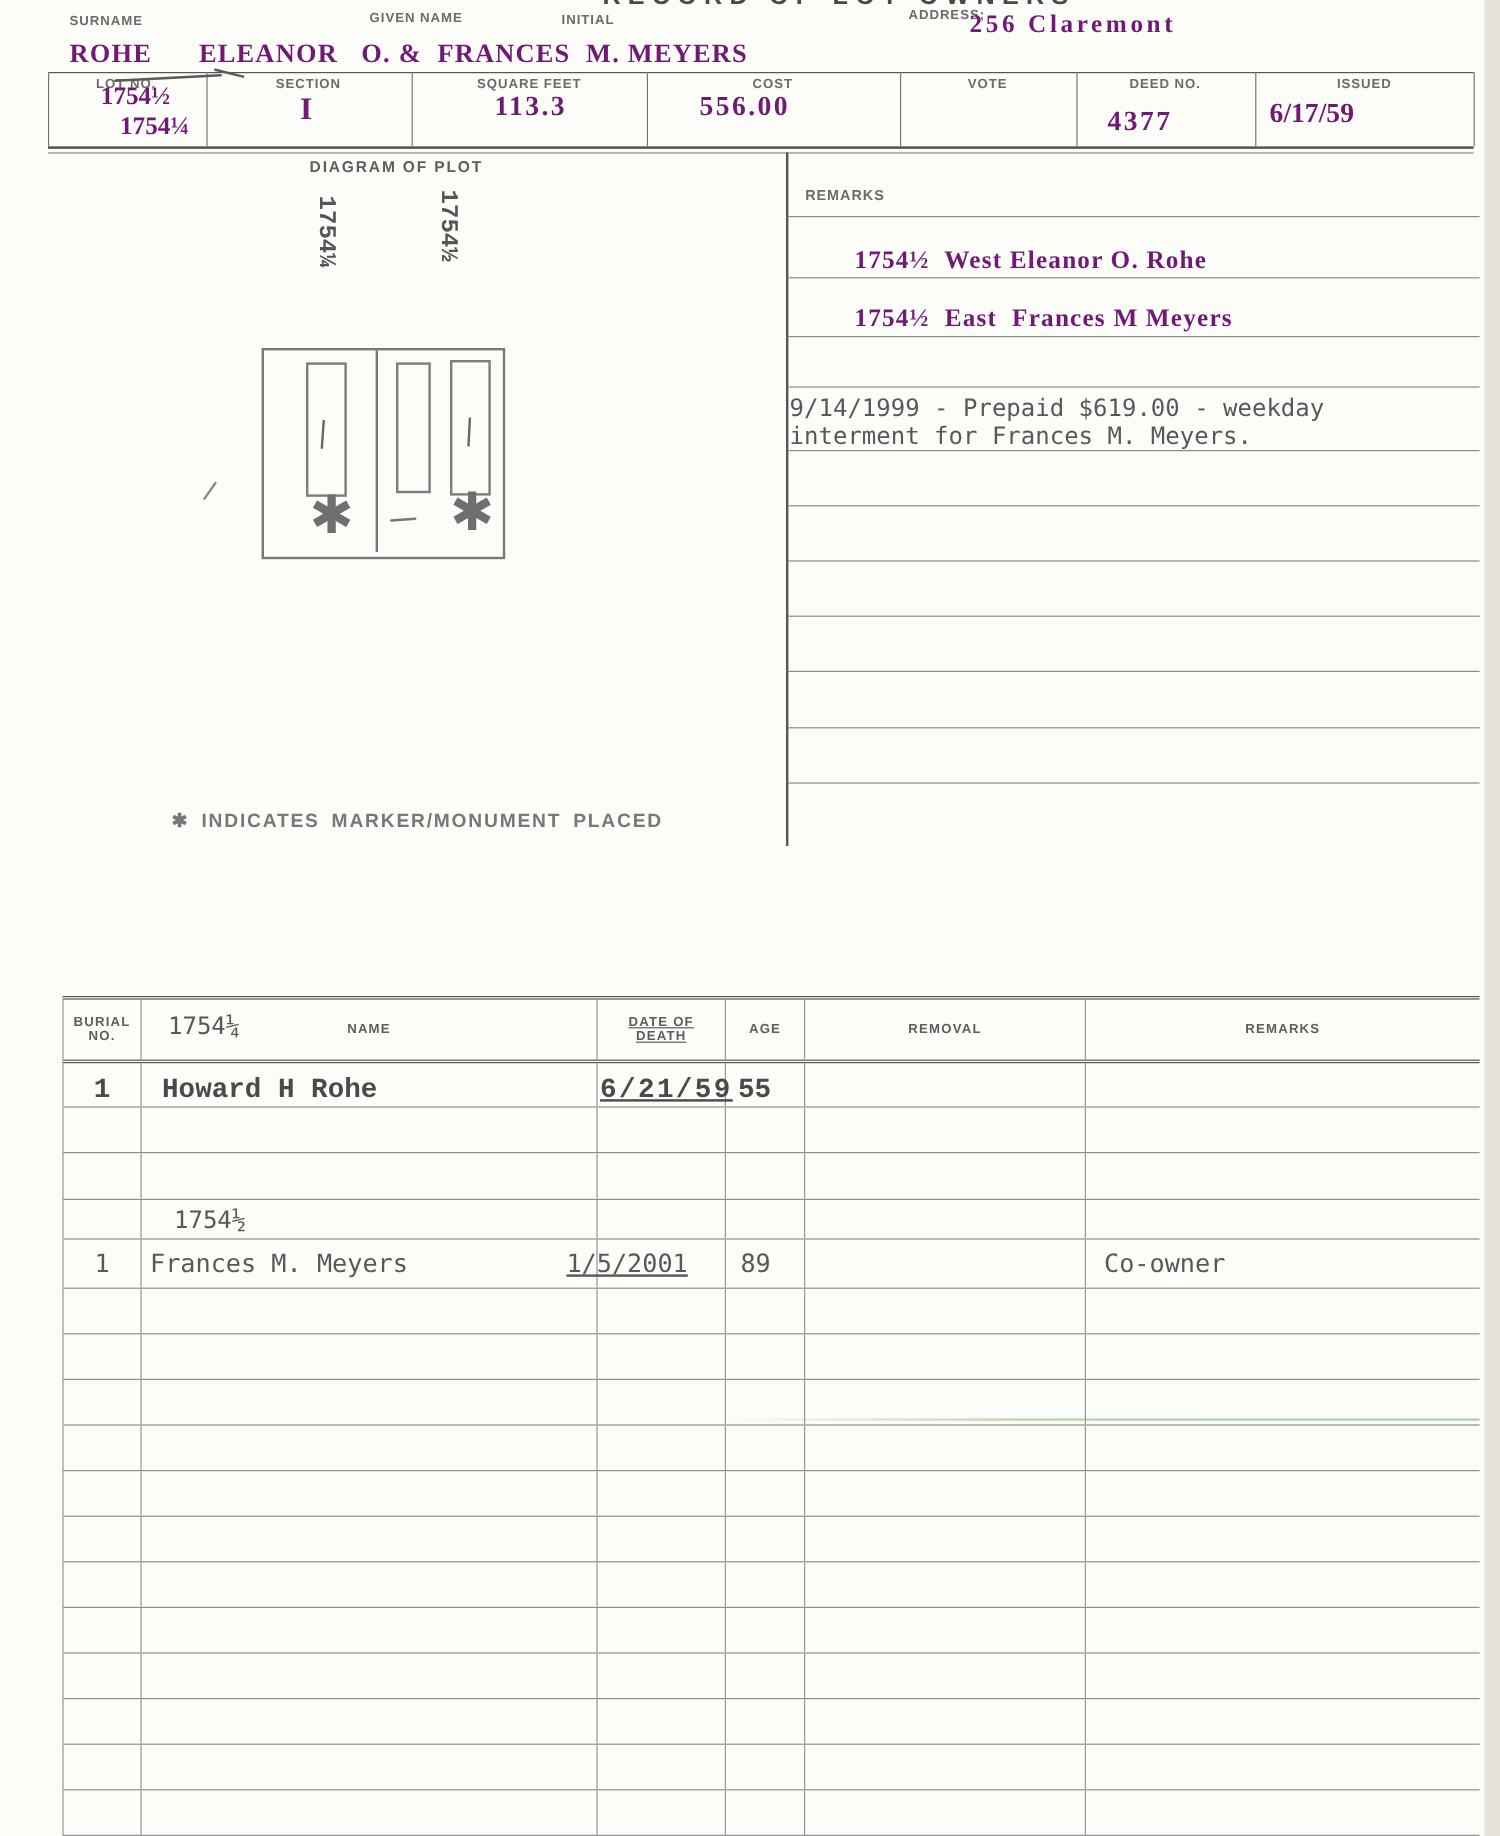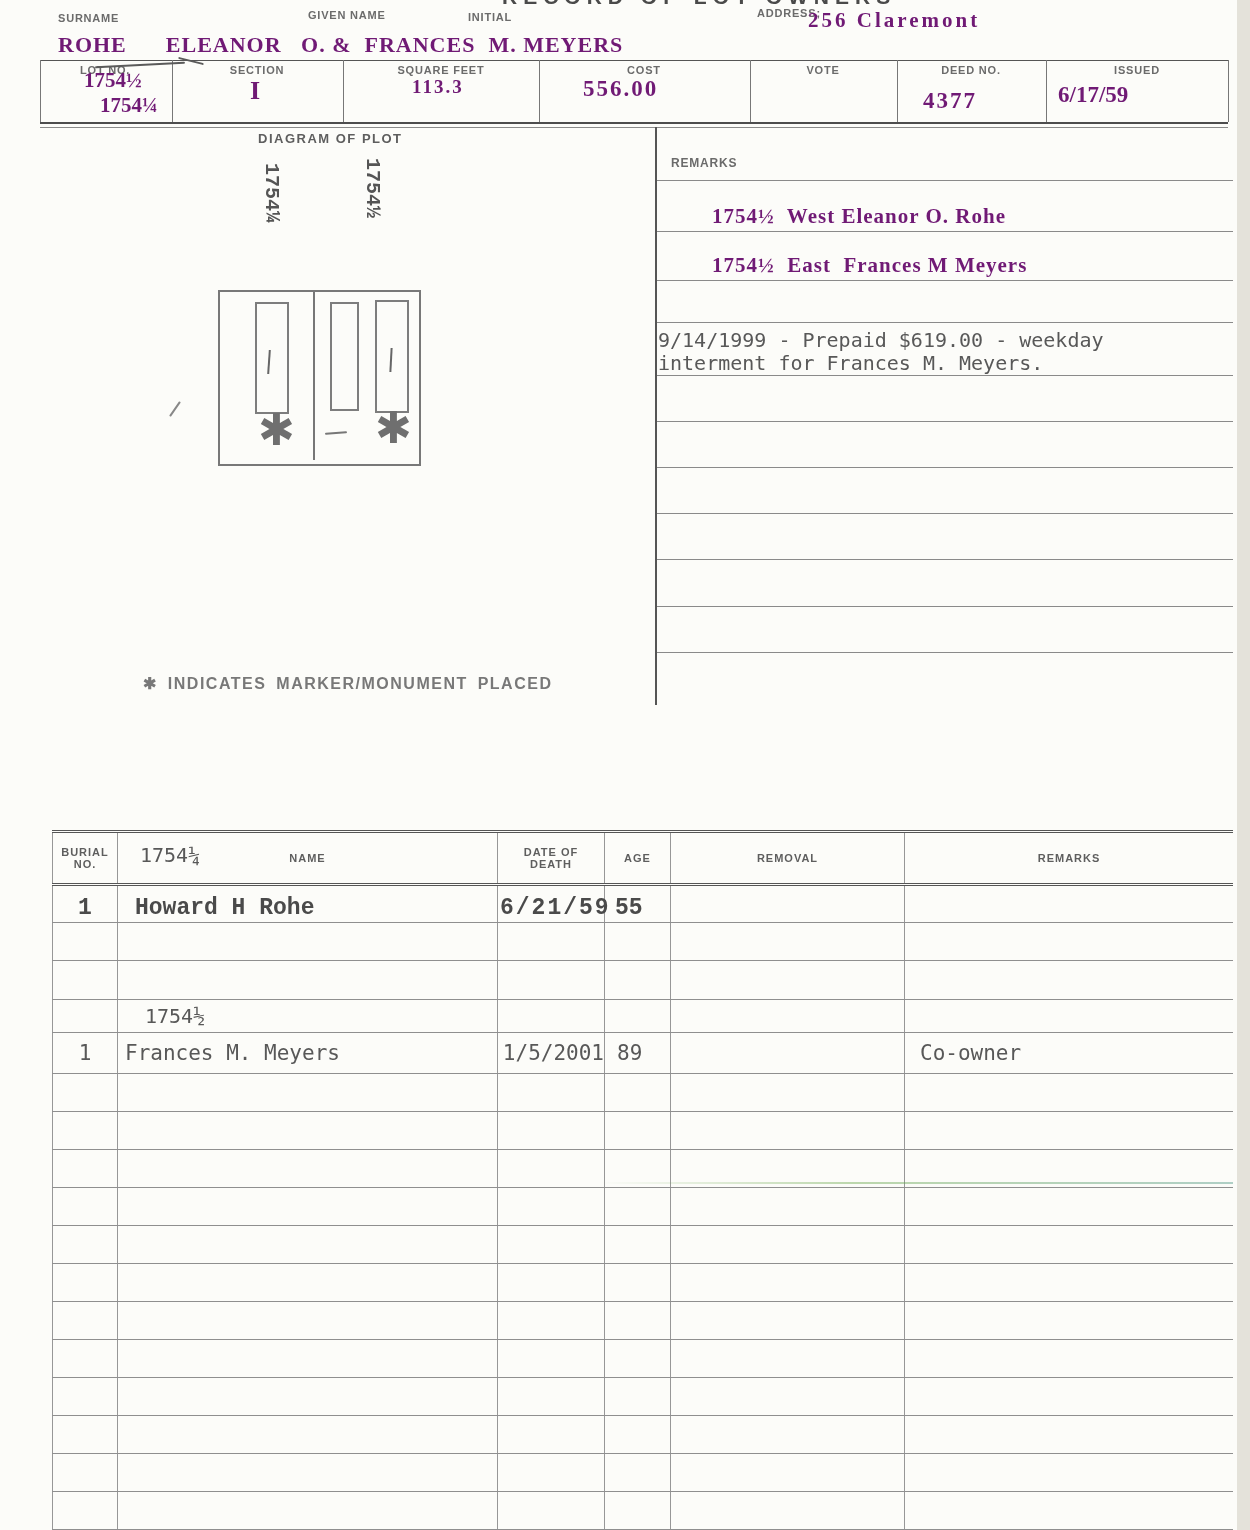--- a/index.html
+++ b/index.html
@@ -47,35 +47,35 @@
   #bt-header{
     position:absolute; left:52px; top:830px; width:1181px; height:56px;
     border-top:3px double #555; border-bottom:3px double #555;
     display:flex; box-sizing:border-box; background:#fcfcf9;
   }
   #bt-body{position:absolute; left:52px; top:886px; width:1181px;}
   .t-row{display:flex; border-bottom:1px solid #8f8f8f; box-sizing:border-box;}
   .t-cell{box-sizing:border-box; border-right:1px solid #979797; overflow:hidden;
     position:relative;}
   .t-cell.c0{border-left:1px solid #979797; text-align:center;}
-  .c0{width:66px;} .c1{width:380px;} .c2{width:107px;} .c3{width:66px;}
+  .c0{width:66px;} .c1{width:380px;} .c2{width:107px;text-decoration:underline;} .c3{width:66px;}
   .c4{width:234px;} .c5{width:328px;}
   .h-cell{display:flex; flex-direction:column; align-items:center; justify-content:center;
     font:bold 11px "Liberation Sans",sans-serif; color:#5e5e5e; letter-spacing:1px;}
   .s-typewriter .t-cell{
     font-family:"Liberation Mono",monospace; font-weight:bold; color:#4a4a4a;
     font-size:23px; padding-top:9px; white-space:nowrap;}
   .s-typewriter .c2{overflow:visible; letter-spacing:2px; padding-left:2px; z-index:2;}
   .s-typewriter .c1{padding-left:17px;}
   .s-typewriter .c3{padding-left:10px; text-align:left;}
   .s-modern .t-cell{
     font-family:"DejaVu Sans Mono",monospace; color:#585858; font-size:21px;
     padding-top:8px; white-space:nowrap;}
   .s-modern .c1{padding-left:7px;}
-  .s-modern .c2{overflow:visible; text-indent:-26px; z-index:2;text-align:right;}
+  .s-modern .c2{overflow:visible; text-indent:-26px; z-index:2;}
   .s-modern .c3{padding-left:12px; text-align:left;}
   .s-modern .c5{padding-left:15px;}
   .s-label .c1{font-family:"DejaVu Sans Mono",monospace; color:#585858;
     font-size:20px; padding:4px 0 0 27px;}
   
   #scan-band{position:absolute; left:1237px; top:0; width:13px; height:1530px;
     background:#e4e2da;}
   #green-line{position:absolute; left:600px; top:1182px; width:633px; height:2px;
     background:linear-gradient(90deg, rgba(110,170,80,0), rgba(110,170,80,.45) 40%, rgba(60,140,120,.4));}
   .scribble{position:absolute; background:#5a5a5a; height:2px; border-radius:2px;}
@@ -114,21 +114,21 @@
   <div class="lbl" style="left:823px; top:64px; transform:translateX(-50%);">VOTE</div>
   <div class="lbl" style="left:971px; top:64px; transform:translateX(-50%);">DEED NO.</div>
   <div class="lbl" style="left:1137px;top:64px; transform:translateX(-50%);">ISSUED</div>
 
   <div class="scribble" style="left:95px; top:64px; width:90px; transform:rotate(-3deg);"></div>
   <div class="scribble" style="left:178px; top:60px; width:26px; transform:rotate(14deg);"></div>
 
   <div class="typed" style="left:84px;  top:68px; font-size:21px;">1754½</div>
   <div class="typed" style="left:100px; top:93px; font-size:21px;">1754¼</div>
   <div class="typed" style="left:250px; top:76px; font-size:26px;">I</div>
-  <div class="typed" style="left:412px; top:76px; font-size:19px; letter-spacing:2px;">113.3</div>
+  <div class="typed" style="left:412px; top:76px; font-size:23px; letter-spacing:2px;">113.3</div>
   <div class="typed" style="left:583px; top:76px; font-size:23px; letter-spacing:2px;">556.00</div>
   <div class="typed" style="left:823px; top:85px;"></div>
   <div class="typed" style="left:923px; top:88px; font-size:23px; letter-spacing:2px;">4377</div>
   <div class="typed" style="left:1058px;top:82px; font-size:23px;">6/17/59</div>
 
   <div class="lbl" style="left:258px; top:131px; font-size:13px; letter-spacing:1.5px; color:#5e5e5e;">DIAGRAM OF PLOT</div>
 
   <div class="rot" style="left:283px; top:163px;">1754¼</div>
   <div class="rot" style="left:384px; top:158px;">1754½</div>
 

